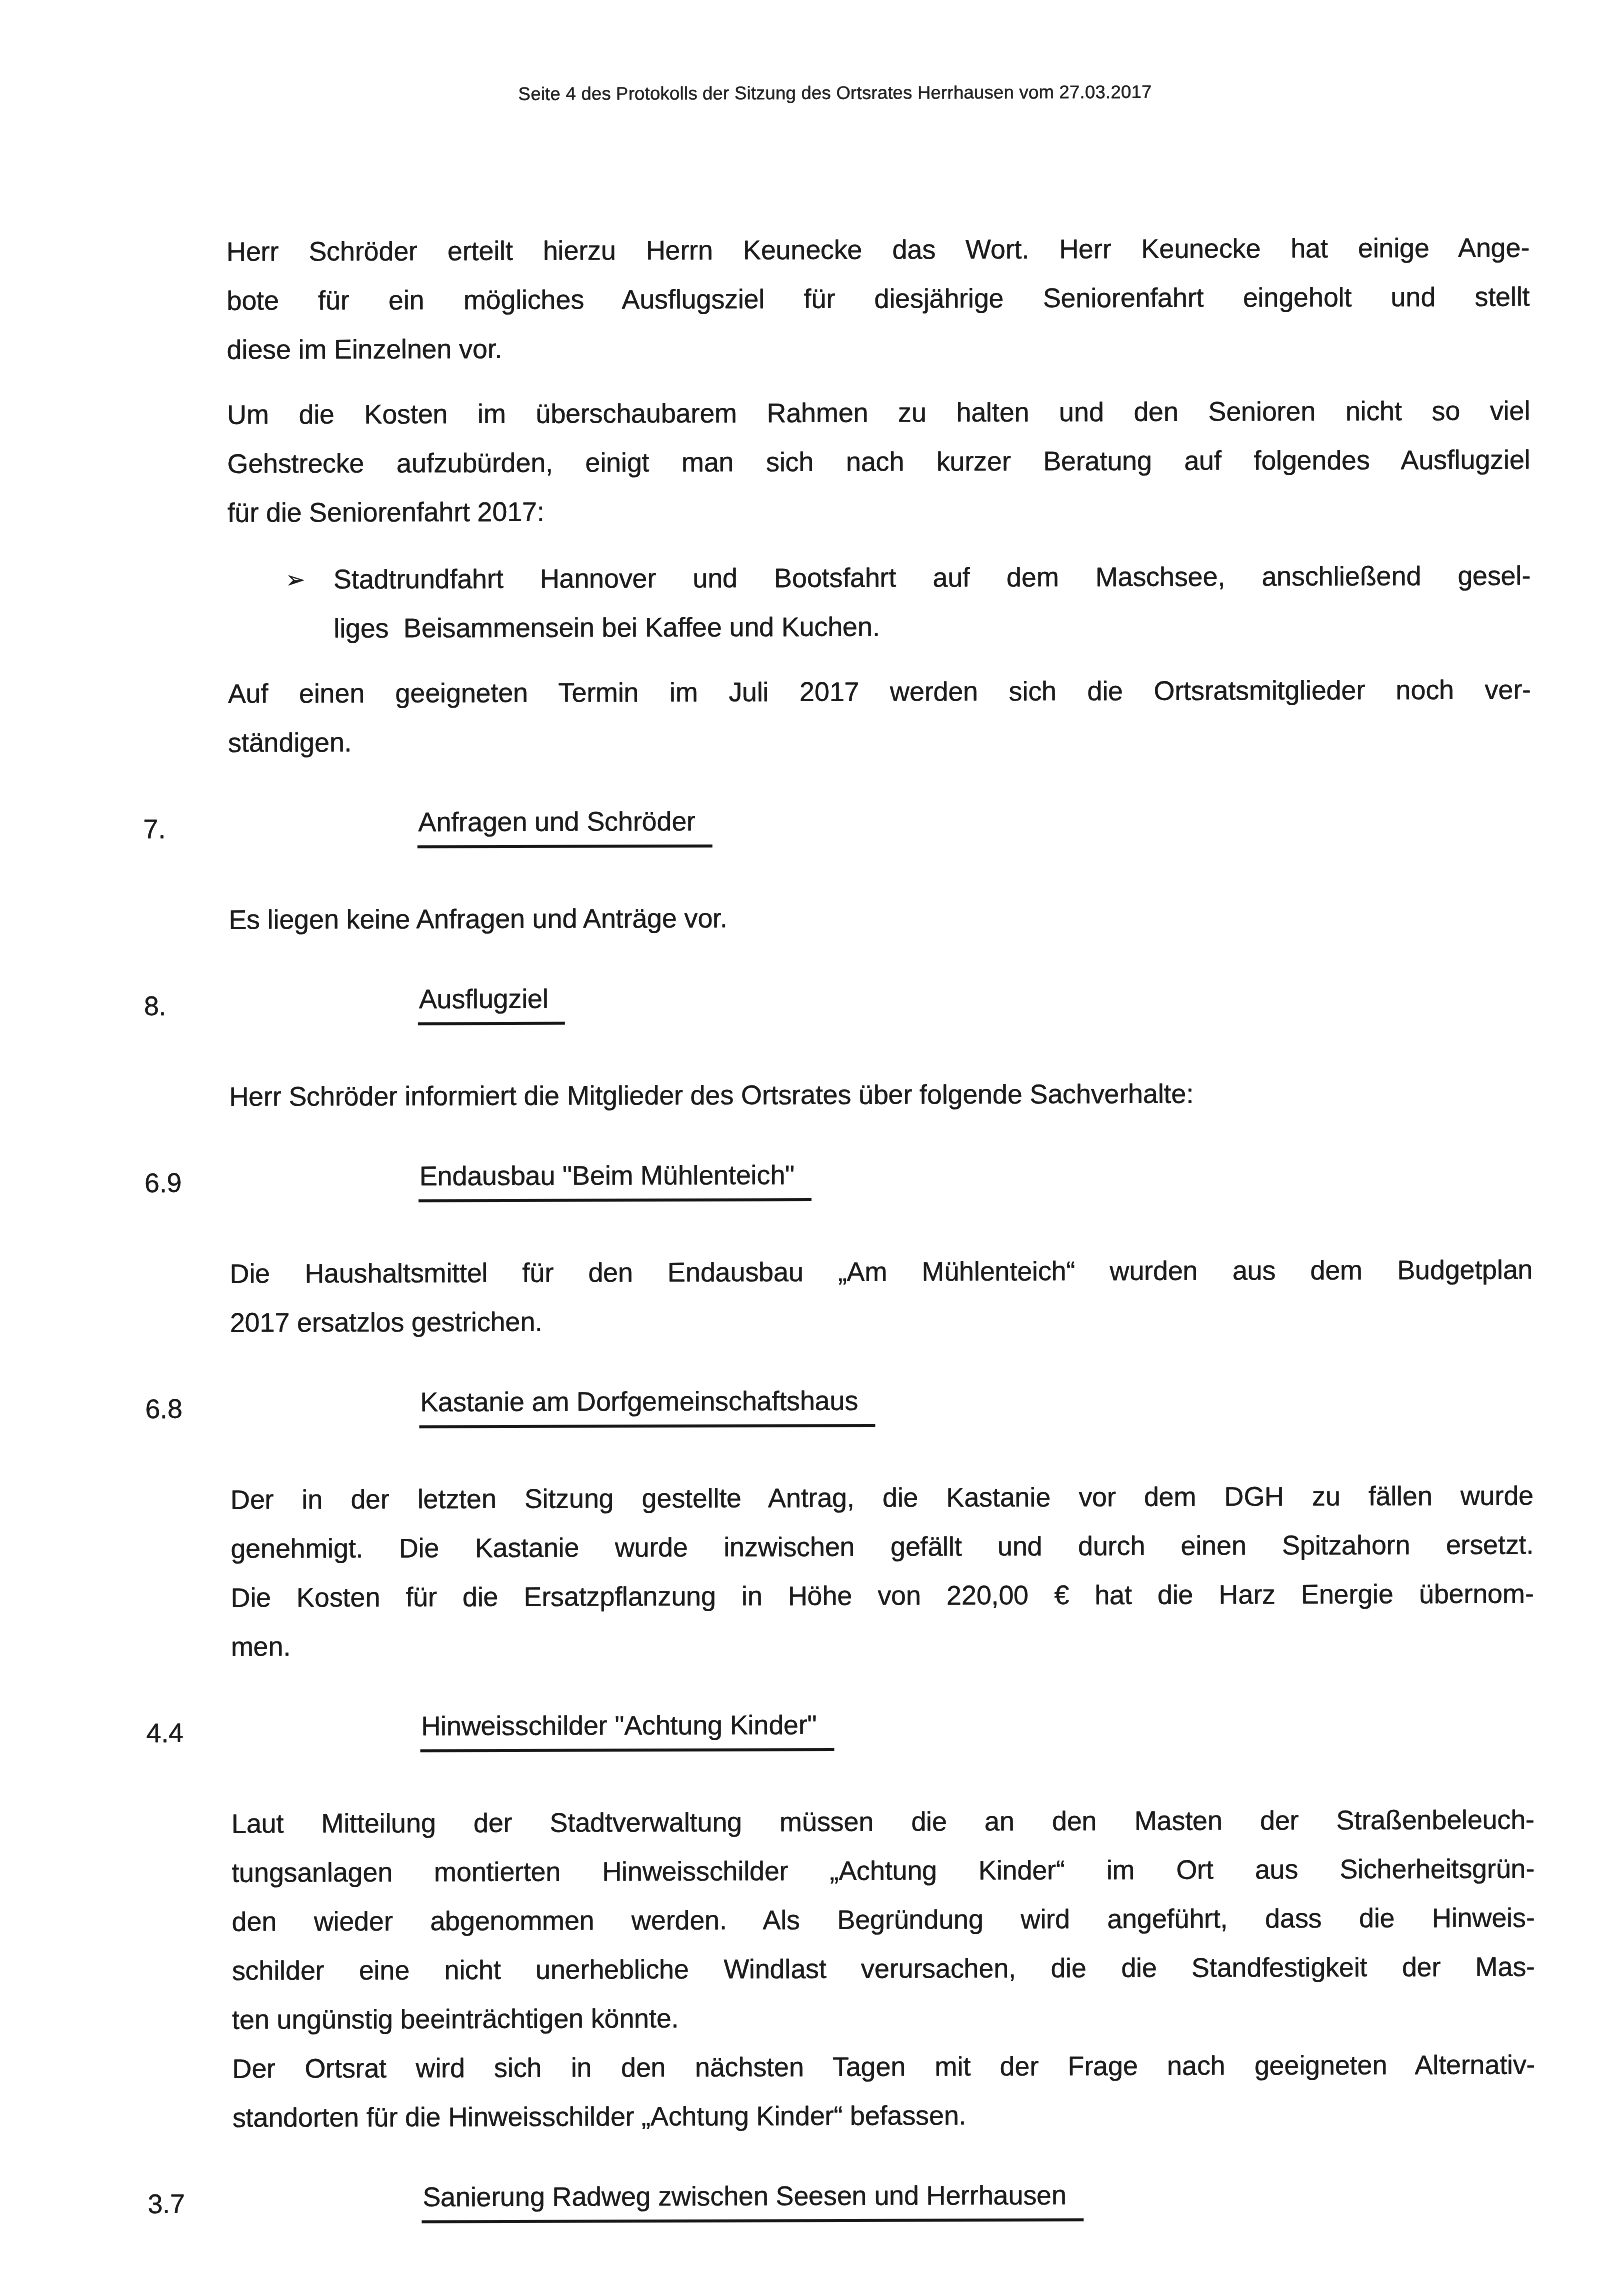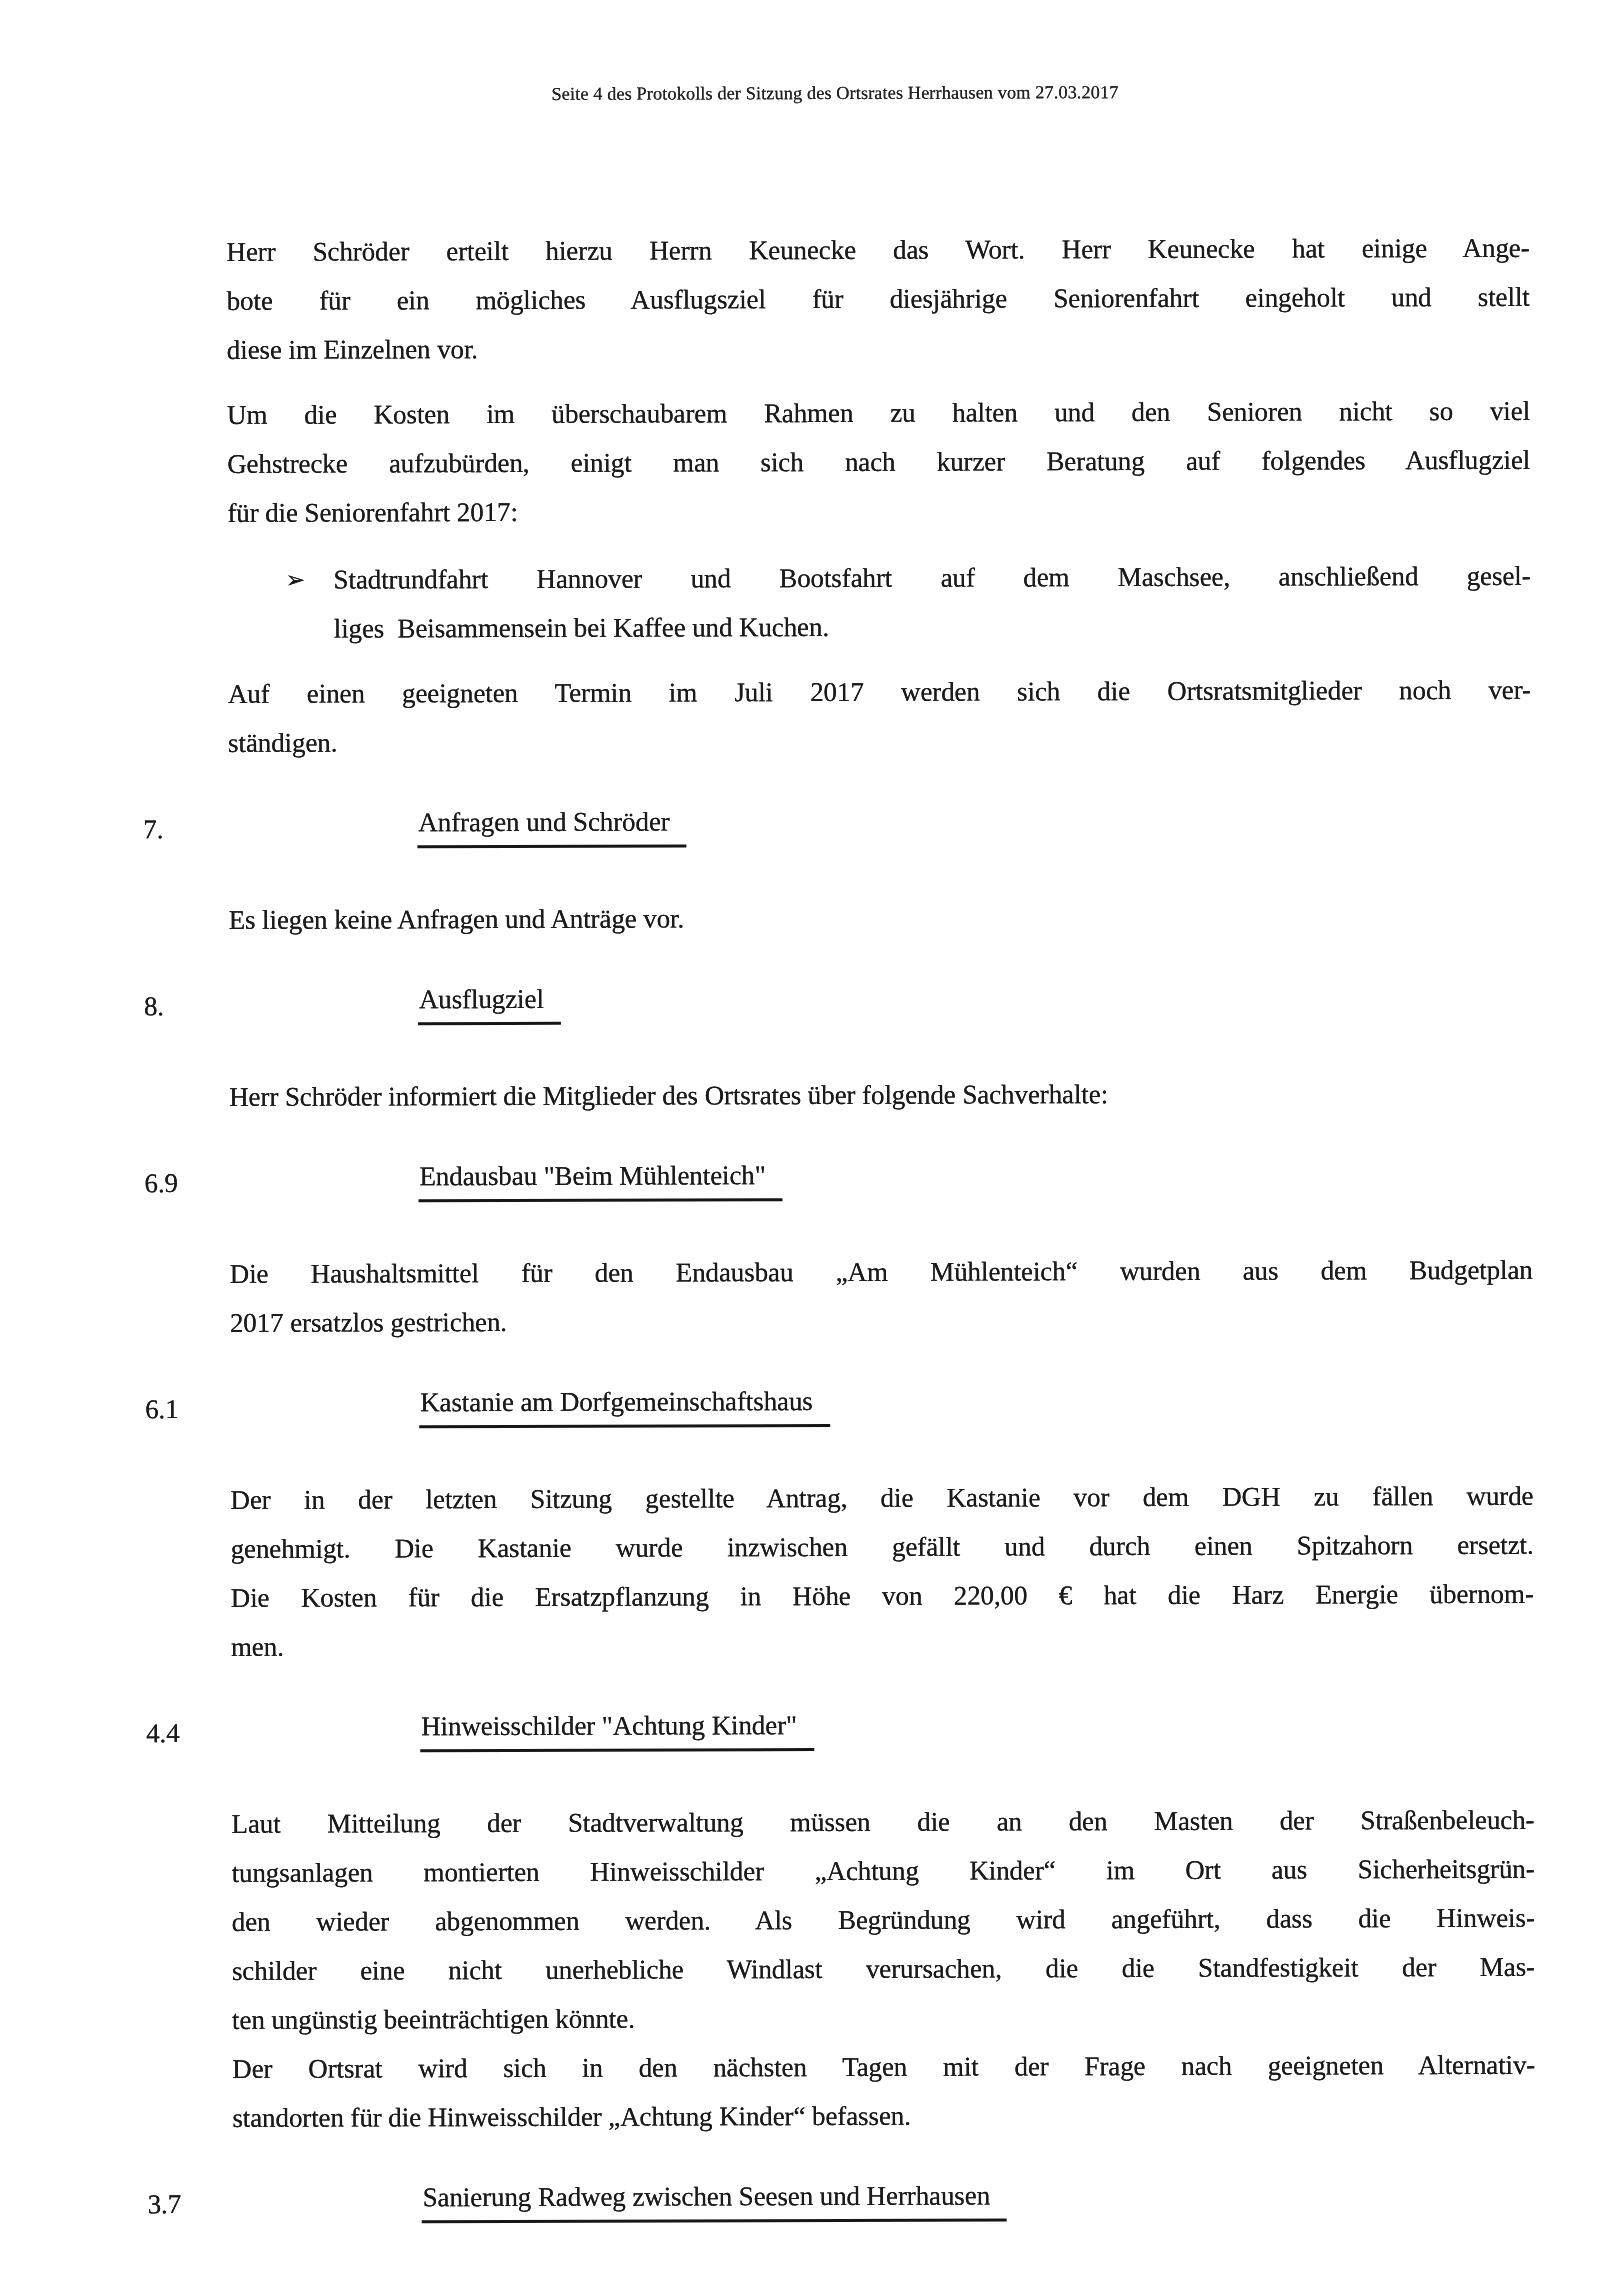--- a/index.html
+++ b/index.html
@@ -7,21 +7,21 @@
     padding: 0;
     background: #ffffff;
   }
   .page {
     position: relative;
     width: 1611px;
     height: 2295px;
     box-sizing: border-box;
     background: var(--paper, #ffffff);
     color: var(--ink, #1b1b1b);
-    font-family: Liberation Serif, serif;
+    font-family: Liberation Sans, sans-serif;
     padding: 82px 82px 0 141px;
     overflow: hidden;
   }
   .scan-rotate {
     transform: rotate(-0.18deg);
     transform-origin: 50% 0;
   }
   .doc-header {
     text-align: center;
     font-size: 18.3px;
@@ -120,21 +120,21 @@
         </div>
         <div class="section">
     <span class="num">6.9</span>
     <span class="title">Endausbau "Beim Mühlenteich"</span>
   </div>
         <div class="paragraph">
           <div class="line">Die Haushaltsmittel für den Endausbau „Am Mühlenteich“ wurden aus dem Budgetplan</div>
           <div class="line ragged">2017 ersatzlos gestrichen.</div>
         </div>
         <div class="section">
-    <span class="num">6.1</span>
+    <span class="num">6.8</span>
     <span class="title">Kastanie am Dorfgemeinschaftshaus</span>
   </div>
         <div class="paragraph">
           <div class="line">Der in der letzten Sitzung gestellte Antrag, die Kastanie vor dem DGH zu fällen wurde</div>
           <div class="line">genehmigt. Die Kastanie wurde inzwischen gefällt und durch einen Spitzahorn ersetzt.</div>
           <div class="line">Die Kosten für die Ersatzpflanzung in Höhe von 220,00 € hat die Harz Energie übernom-</div>
           <div class="line ragged">men.</div>
         </div>
         <div class="section">
     <span class="num">4.4</span>

